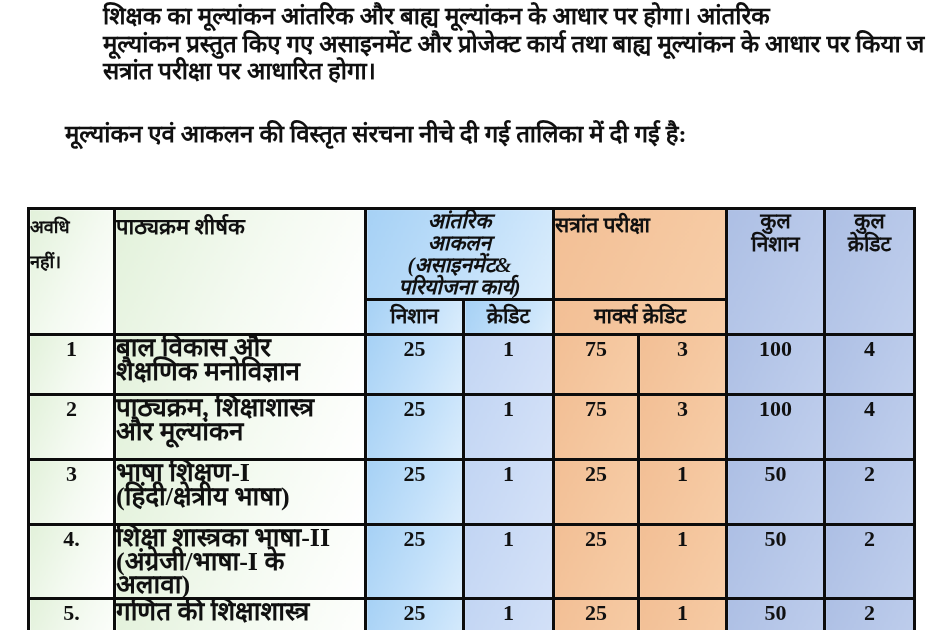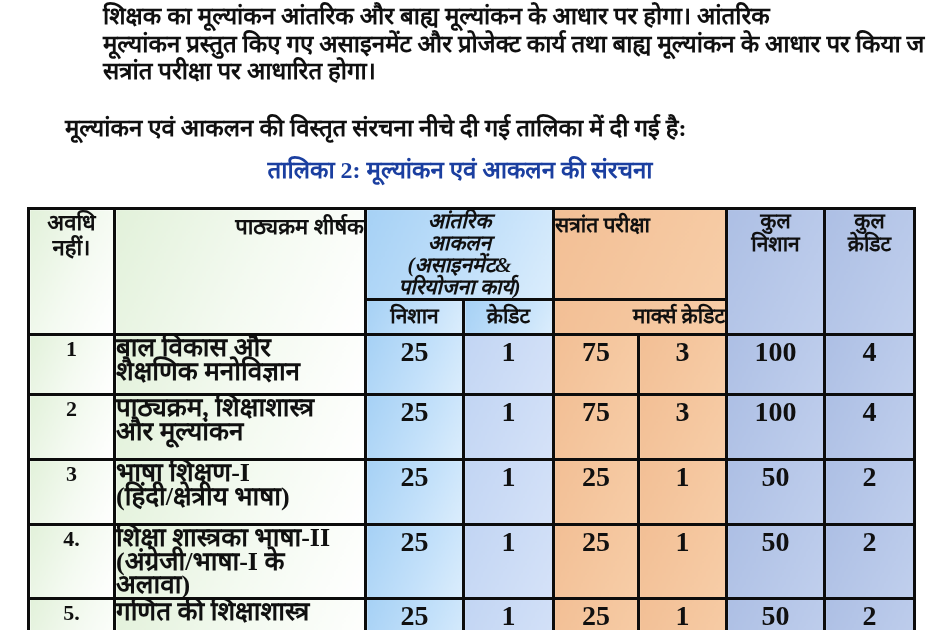--- a/index.html
+++ b/index.html
@@ -7,21 +7,21 @@
     position:relative; width:928px; height:630px; overflow:hidden;
     background:#ffffff; color:#101010;
     font-family:"Liberation Serif","DejaVu Serif",serif;
   }
   .para1 {
     position:absolute; left:103px; top:3px;
     font-size:24px; line-height:27.5px; font-weight:700;
     white-space:pre; letter-spacing:0px;
   }
   .para2 {
-    position:absolute; left:65px; top:110px;
+    position:absolute; left:65px; top:116px;
     font-size:24px; font-weight:700; white-space:pre;
   }
   .table-title {
     position:absolute; left:0px; top:152px; width:920px;
     text-align:center; font-size:24px; font-weight:700;
     color:#1b3fa0;
   }
   table.assess {
     position:absolute; left:27px; top:207px; width:886px;
     border-collapse:collapse; table-layout:fixed;
@@ -30,49 +30,48 @@
     border:3px solid #0c0c0c; padding:0; vertical-align:top;
     font-weight:700; overflow:hidden;
   }
   
   .bg-green  { background:linear-gradient(115deg,#e2f1da 0%,#f4faf1 55%,#ffffff 100%); }
   .bg-blue   { background:linear-gradient(115deg,#a6d1f5 0%,#c4e1fa 60%,#dbedfc 100%); }
   .bg-blue2  { background:linear-gradient(115deg,#c2d5f3 0%,#d5e2f8 100%); }
   .bg-orange { background:linear-gradient(115deg,#f2bf95 0%,#f7cda7 100%); }
   .bg-peri   { background:linear-gradient(115deg,#adbfe4 0%,#c0cfed 100%);margin-left:24px; }
   
-  .h-period { text-align:center; vertical-align:middle; font-size:22px; line-height:25px;
+  .h-period { text-align:left; vertical-align:middle; font-size:18px; line-height:35px;
               white-space:pre-line; padding-bottom:16px; }
-  .h-course { text-align:right; vertical-align:middle; font-size:22px; padding:12px 0 0 14px; }
+  .h-course { text-align:left; vertical-align:middle; font-size:22px; padding:12px 0 0 14px; }
   .h-internal { text-align:center; vertical-align:top; font-size:21px; line-height:22px;
                 white-space:pre-line; padding-top:1px;font-style:italic; }
   .h-semester { text-align:left; vertical-align:top; font-size:21px; padding:3px 0 0 14px;margin-top:35px; }
   .h-sub { text-align:center; font-size:21px; line-height:31px; }
-  .h-marks-credit { text-align:right; padding-left:14px; }
+  .h-marks-credit { text-align:center; padding-left:14px; }
   .h-total { text-align:center; vertical-align:middle; font-size:21px; line-height:23px;
              white-space:pre-line; padding-bottom:22px; }
   
   .cell-no { text-align:center; font-size:22px; padding-top:7px; padding-right:16px; font-weight:600; }
   .cell-title { text-align:left; font-size:26px; line-height:23.5px; padding:6px 0 0 10px;
                 white-space:pre-line; }
-  .cell-num { text-align:center; font-size:28px; padding-top:6px; font-weight:600; }
+  .cell-num { text-align:center; font-size:22px; padding-top:6px; font-weight:600; }
   .cell-num-bold { font-weight:700; }
 </style>
 </head>
 <body>
 
 <div class="page">
 
   <div class="para1">शिक्षक का मूल्यांकन आंतरिक और बाह्य मूल्यांकन के आधार पर होगा। आंतरिक
 मूल्यांकन प्रस्तुत किए गए असाइनमेंट और प्रोजेक्ट कार्य तथा बाह्य मूल्यांकन के आधार पर किया ज
 सत्रांत परीक्षा पर आधारित होगा।</div>
 
   <div class="para2">मूल्यांकन एवं आकलन की विस्तृत संरचना नीचे दी गई तालिका में दी गई है:</div>
 
-  <div class="table-title">तालिका 2: मूल्यांकन एवं आकलन की संरचना</div>
 
   <table class="assess">
     <colgroup>
       <col style="width:86px">
         <col style="width:251px">
         <col style="width:98px">
       <col style="width:90px">
         <col style="width:85px">
         <col style="width:88px">
       <col style="width:98px">

